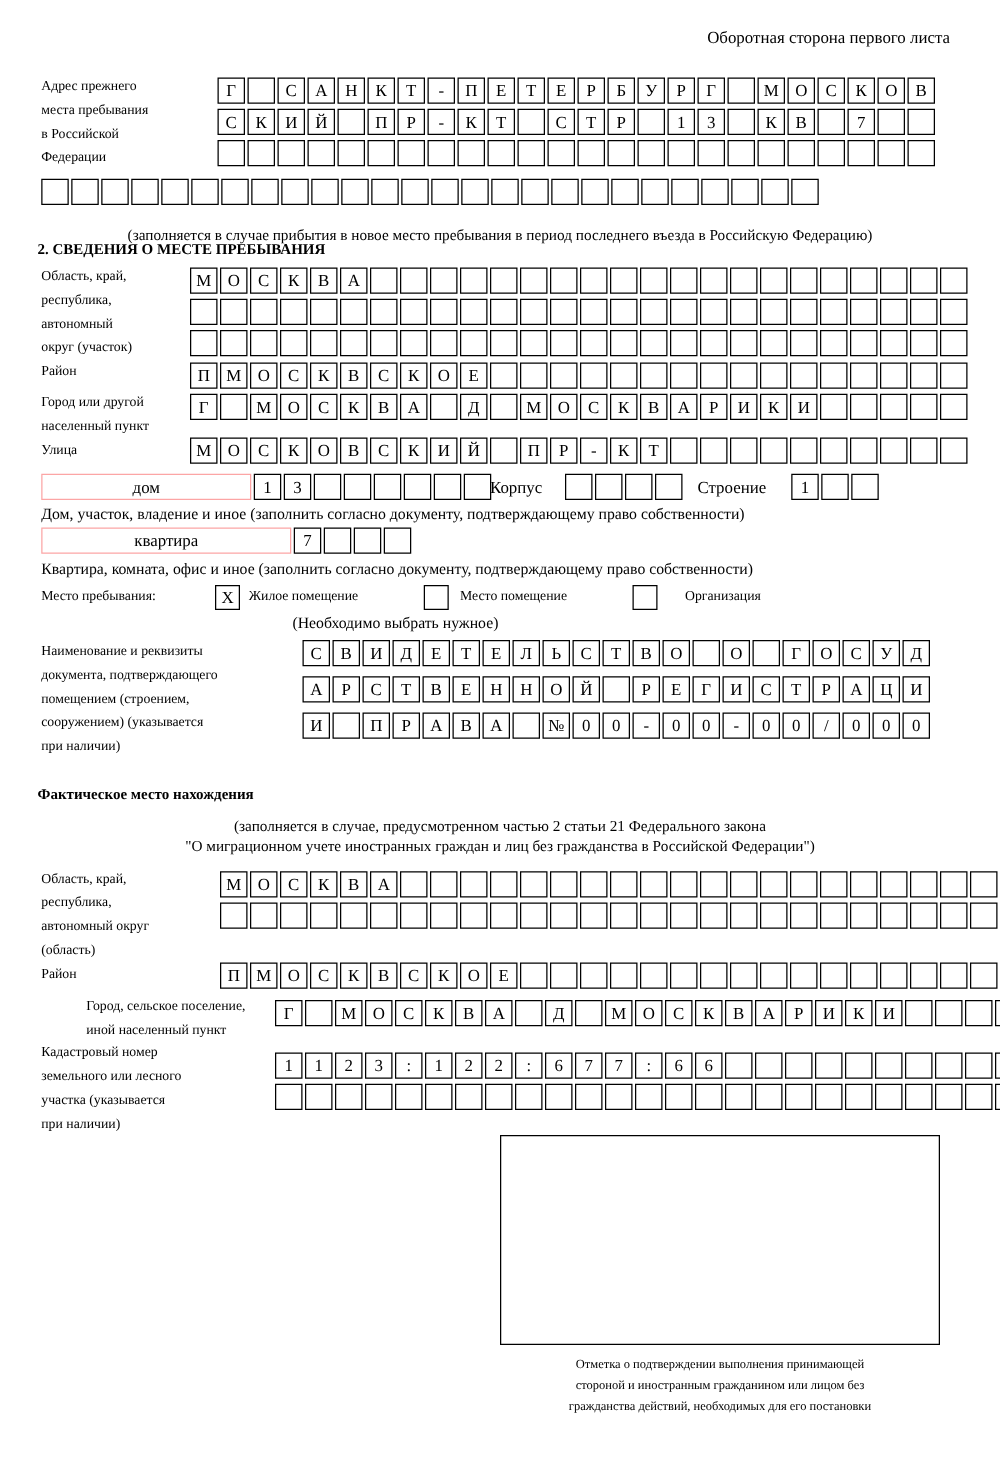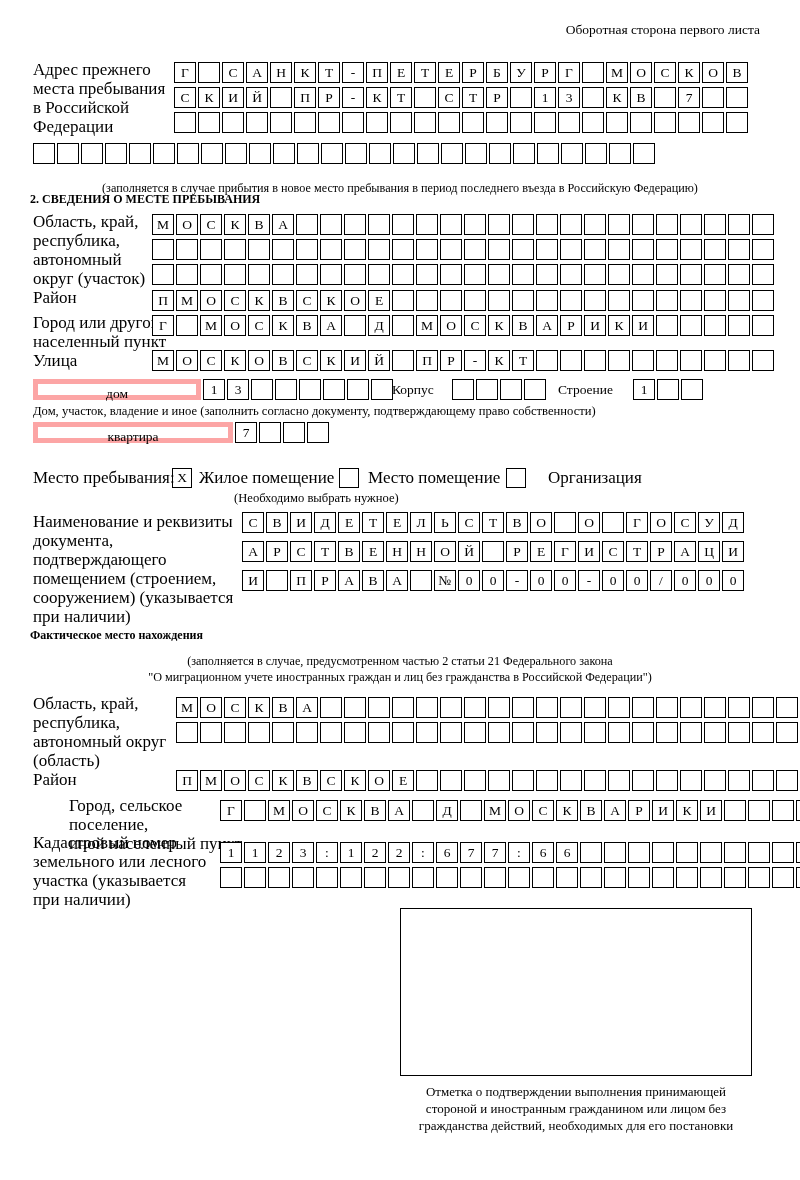--- a/index.html
+++ b/index.html
@@ -20,21 +20,21 @@
   }
   .abs { position: absolute; }
 
   .hdr-right {
     top: 22px; left: 0; width: 760px;
     text-align: right;
     font-size: 13.5px;
   }
 
   .lbl {
-    font-size: 17px;
+    font-size: 11px;
     line-height: 19px;
   }
   .lbl-sm { font-size: 12.6px; line-height: 18px; }
 
   
   .boxrow { display: flex; }
   .bx {
     width: 22px;
     height: 21px;
     border: 1px solid #000;
@@ -43,21 +43,21 @@
     font-size: 13.5px;
     line-height: 19px;
     text-align: center;
     font-family: "Liberation Serif", serif;
     background: #fff;
     overflow: hidden;
   }
   .bx:last-child { margin-right: 0; }
 
   .wideline {
-    border: 5px solid #fca5a5;
+    border: 1px solid #fca5a5;
     box-sizing: border-box;
     height: 21px;
     font-size: 13.5px;
     line-height: 19px;
     text-align: center;
   }
 
   .inline-lbl {
     font-size: 13.5px;
     line-height: 21px;
@@ -74,21 +74,21 @@
     text-align: center;
     line-height: 16px;
   }
 
   .bigbox {
     border: 1px solid #000;
     box-sizing: border-box;
   }
 
   .footnote {
-    font-size: 13px;
+    font-size: 10px;
     line-height: 17px;
     text-align: center;
   }
   .chk {
     width: 20px; height: 20px;
     border: 1px solid #000;
     box-sizing: border-box;
     text-align: center;
     font-size: 13.5px;
     line-height: 18px;
@@ -432,20 +432,21 @@
   <div class="abs lbl-sm" style="top:402px; left:33px; width:740px;">Дом, участок, владение и иное (заполнить согласно документу, подтверждающему право собственности)</div>
 
   <div class="abs wideline" style="top:422px; left:33px; width:200px;">квартира</div>
   <div class="abs boxrow" id="s2-flat" style="top:422px; left:235px;">
       <div class="bx">7</div>
       <div class="bx"></div>
       <div class="bx"></div>
       <div class="bx"></div>
     </div>
 
+  <div class="abs lbl-sm" style="top:446px; left:33px; width:740px;">Квартира, комната, офис и иное (заполнить согласно документу, подтверждающему право собственности)</div>
 
   <div class="abs lbl" style="top:468px; left:33px;">Место пребывания:</div>
   <div class="abs chk" style="top:468px; left:172px;">X</div>
   <div class="abs lbl" style="top:468px; left:199px;">Жилое помещение</div>
   <div class="abs chk" style="top:468px; left:339px;"></div>
   <div class="abs lbl" style="top:468px; left:368px;">Место помещение</div>
   <div class="abs chk" style="top:468px; left:506px;"></div>
   <div class="abs lbl" style="top:468px; left:548px;">Организация</div>
   <div class="abs lbl-sm" style="top:489px; left:234px;">(Необходимо выбрать нужное)</div>
 

